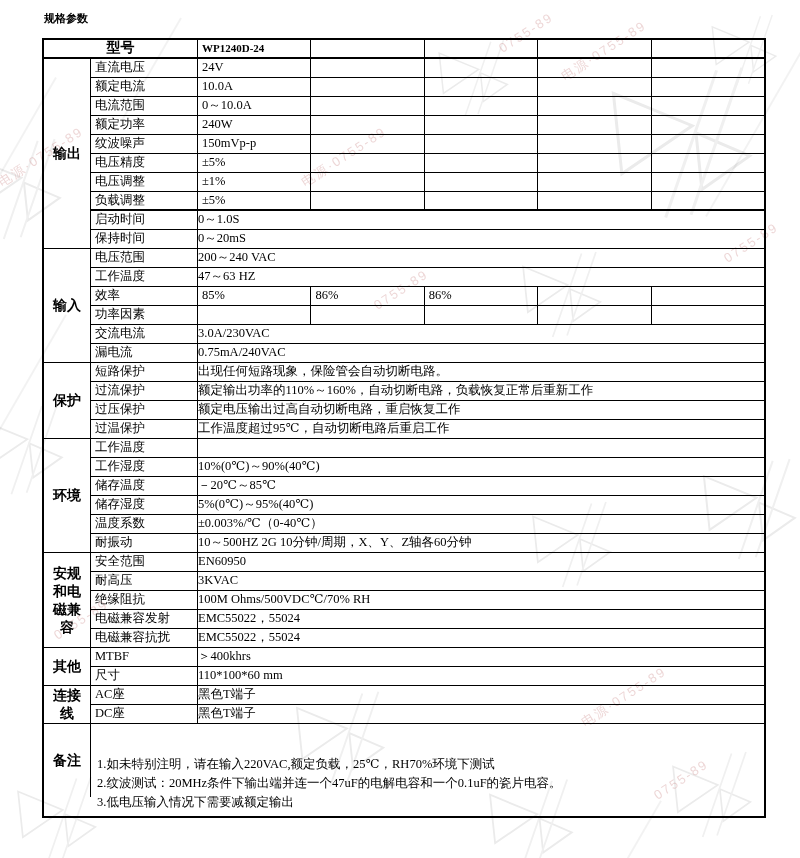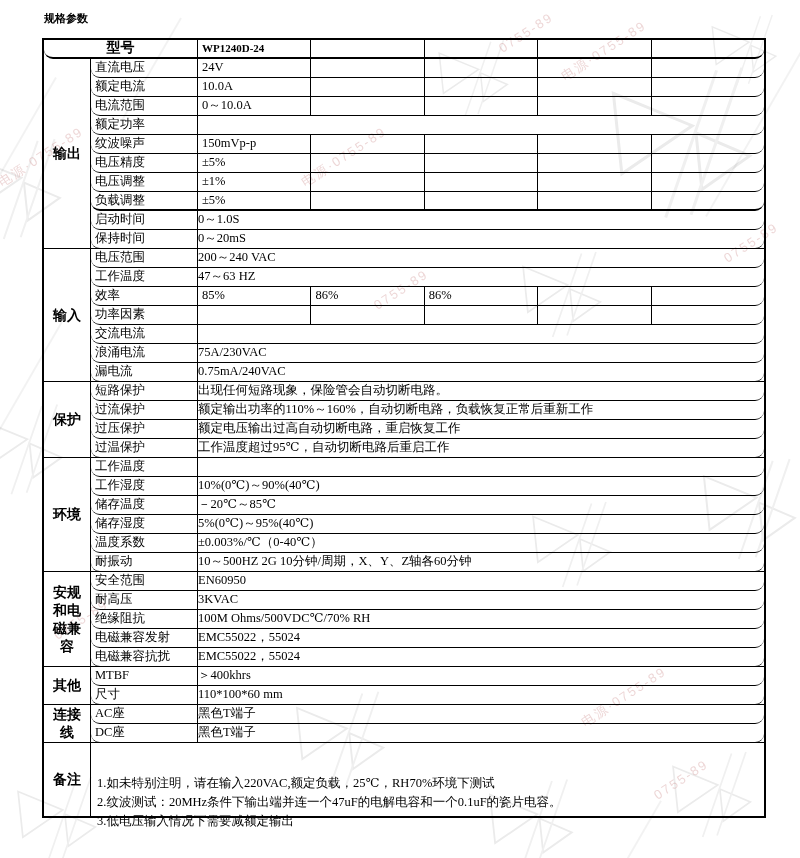--- a/index.html
+++ b/index.html
@@ -14,21 +14,21 @@
   .wm-logo { position: absolute; }
   .wm-line { position: absolute; width: 2px; background: rgba(0,0,0,0.05); transform: rotate(30deg); }
 
   
   .title { position: absolute; left: 44px; top: 11px; font-size: 11px; font-weight: bold; z-index: 2; }
 
   .spec-table { position: absolute; left: 42px; top: 38px; width: 724px; height: 780px;
                 border: 2px solid #000; z-index: 1; background: transparent; }
 
   .row { display: flex; height: 19px; border-bottom: 1px solid #000;
-         font-size: 12.5px; line-height: 17px; border-radius: 9px; }
+         font-size: 12.5px; line-height: 17px; }
   .row.thick { border-bottom-width: 2px; }
 
   .model-row { border-bottom-width: 2px; }
   .model-label { width: 154px; border-right: 1px solid #000; text-align: center;
                  font-weight: bold; font-size: 14px; line-height: 16px; }
   .model-value { font-weight: bold; font-size: 11px; }
 
   .sec-block { display: flex; box-shadow: 0 -1px 0 #000; }
   .sec-block:first-child { box-shadow: none; }
   .sec-label { width: 47px; border-right: 1px solid #000; display: flex;
@@ -186,20 +186,27 @@
             <div class="vsplit">
               <div class="vcell">0～10.0A</div>
               <div class="vcell"></div>
               <div class="vcell"></div>
               <div class="vcell"></div>
               <div class="vcell"></div>
             </div>
           </div>
           <div class="row">
             <div class="param">额定功率</div>
+            <div class="vsplit">
+              <div class="vcell">240W</div>
+              <div class="vcell"></div>
+              <div class="vcell"></div>
+              <div class="vcell"></div>
+              <div class="vcell"></div>
+            </div>
           </div>
           <div class="row">
             <div class="param">纹波噪声</div>
             <div class="vsplit">
               <div class="vcell">150mVp-p</div>
               <div class="vcell"></div>
               <div class="vcell"></div>
               <div class="vcell"></div>
               <div class="vcell"></div>
             </div>
@@ -272,24 +279,21 @@
             <div class="vsplit">
               <div class="vcell"></div>
               <div class="vcell"></div>
               <div class="vcell"></div>
               <div class="vcell"></div>
               <div class="vcell"></div>
             </div>
           </div>
           <div class="row">
             <div class="param">交流电流</div>
-          </div>
-          <div class="row">
-            <div class="param">浪涌电流</div>
-            <div class="vmerge">75A/230VAC</div>
+            <div class="vmerge">3.0A/230VAC</div>
           </div>
           <div class="row">
             <div class="param">漏电流</div>
             <div class="vmerge">0.75mA/240VAC</div>
           </div>
         </div>
       </div>
       <div class="sec-block">
         <div class="sec-label">
           <div class="sec-label-text">保护</div>

